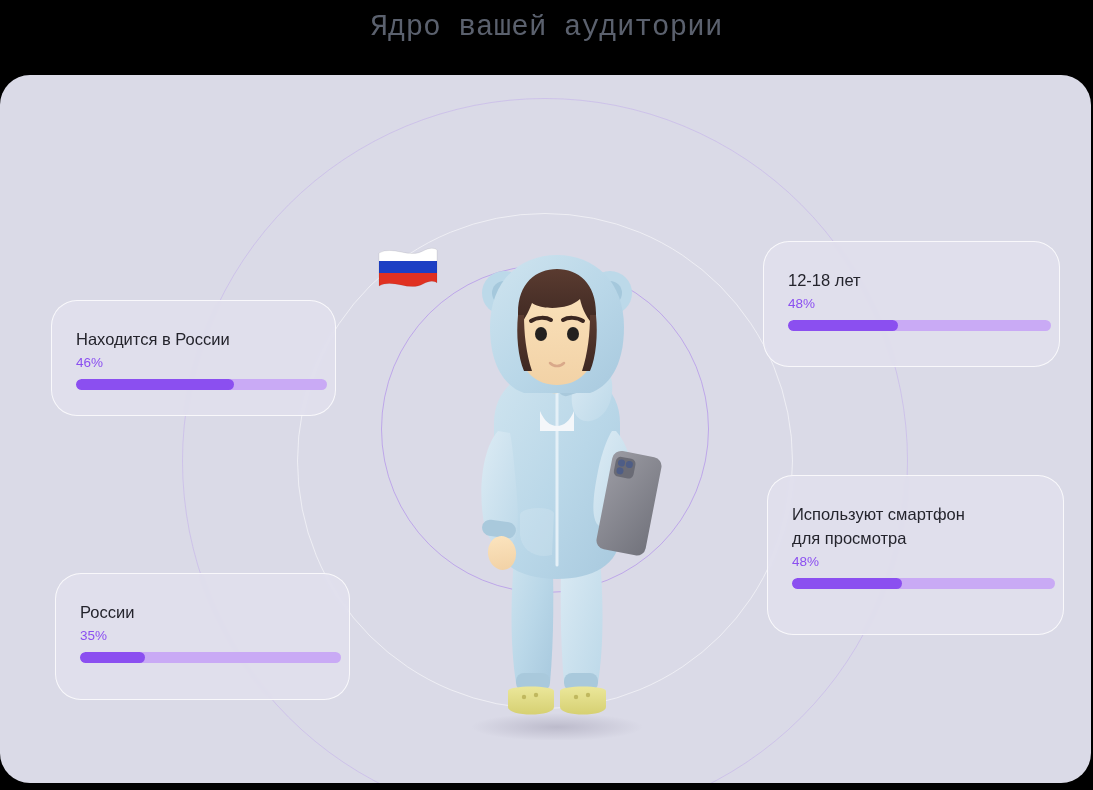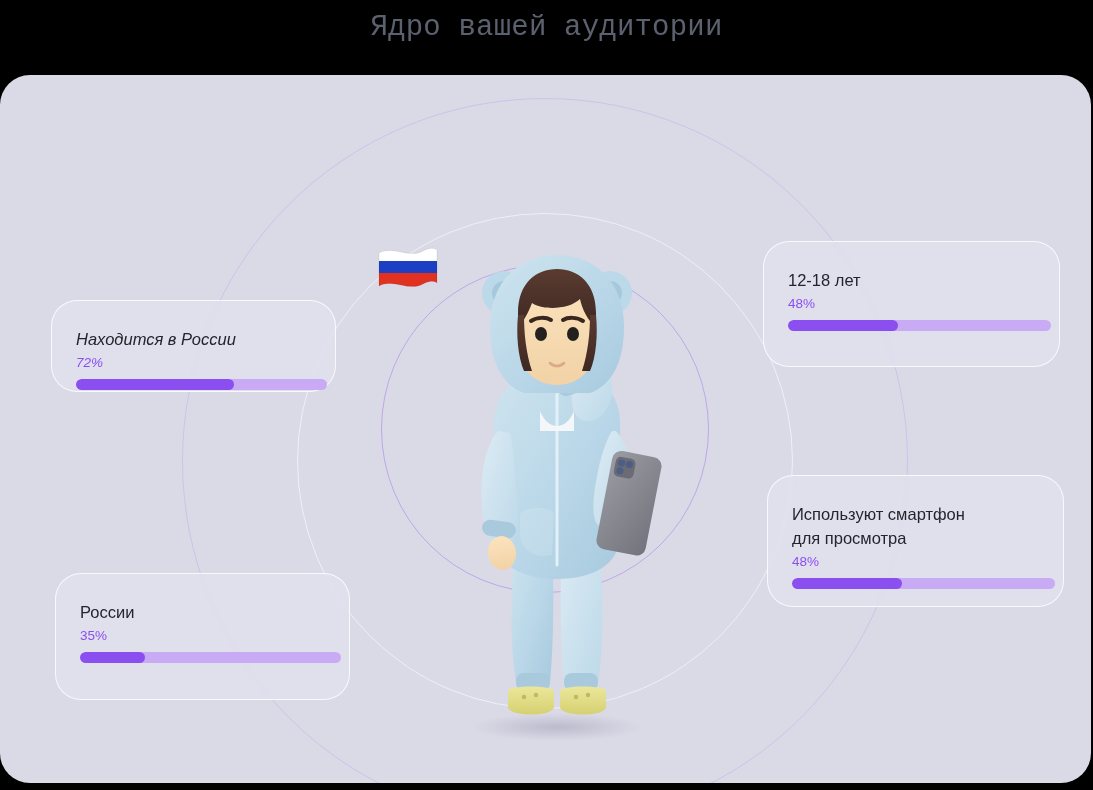--- a/index.html
+++ b/index.html
@@ -80,23 +80,23 @@
     background: #c9aaf5;
     overflow: hidden;
   }
   .bar-fill {
     height: 100%;
     border-radius: 6px;
     background: #8b4ff0;
   }
 
   
-  #card-russia     { left: 51px;  top: 225px; width: 285px; height: 92px; font-style: italic; }
+  #card-russia     { left: 51px;  top: 225px; width: 285px; height: 116px; }
   #card-age        { left: 763px; top: 166px; width: 297px; height: 126px; }
-  #card-smartphone { left: 767px; top: 400px; width: 297px; height: 132px; }
+  #card-smartphone { left: 767px; top: 400px; width: 297px; height: 160px; }
   #card-girls      { left: 55px;  top: 498px; width: 295px; height: 127px; }
 
   
   .flag-emoji {
     position: absolute; left: 375px; top: 168px;
     width: 66px; height: 56px;
   }
 
   
   .character { position: absolute; left: 432px; top: 160px; width: 250px; height: 505px; }
@@ -227,21 +227,21 @@
       <path d="M131,85 C136,82 145,82 151,86" stroke="#3a2620" stroke-width="4" fill="none" stroke-linecap="round"></path>
 
       <ellipse cx="109" cy="99" rx="6" ry="7" fill="#23201f"></ellipse>
       <ellipse cx="141" cy="99" rx="6" ry="7" fill="#23201f"></ellipse>
 
       <path d="M118,128 C122,132 128,132 132,128" stroke="#d9a98a" stroke-width="2.5" fill="none" stroke-linecap="round"></path>
     </svg>
 
     <div class="card" id="card-russia">
       <div class="card-title">Находится в России</div>
-      <div class="card-pct">72%</div>
+      <div class="card-pct">46%</div>
       <div class="bar-track">
         <div class="bar-fill" style="width:63%"></div>
       </div>
     </div>
 
     <div class="card" id="card-age">
       <div class="card-title">12-18 лет</div>
       <div class="card-pct">48%</div>
       <div class="bar-track">
         <div class="bar-fill" style="width:42%"></div>

